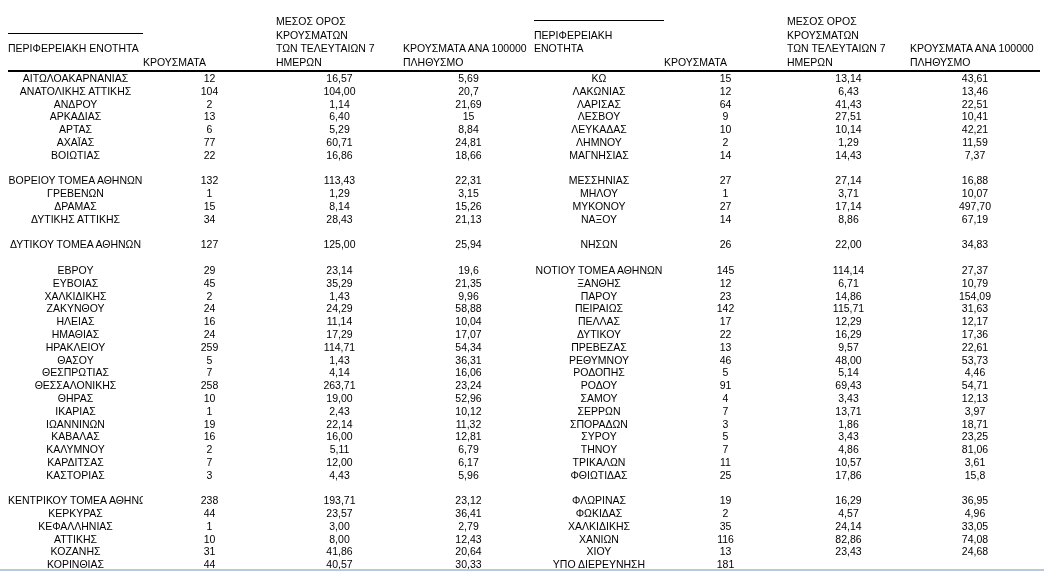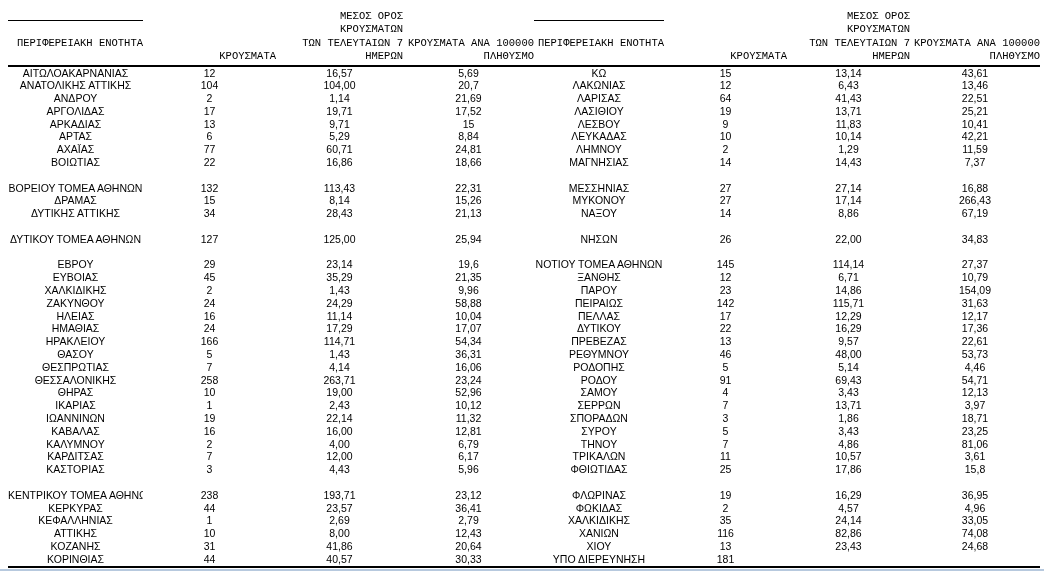--- a/index.html
+++ b/index.html
@@ -19,30 +19,29 @@
   table.cases {
     border-collapse: collapse;
     table-layout: fixed;
     width: 1032px;
     border-bottom: 2px solid #000;
   }
   thead th {
     font-weight: normal;
     font-size: 10.5px;
     line-height: 13.5px;
-    text-align: right;
+    text-align: left;
     vertical-align: bottom;
     padding: 0 0 1px 0;
     border-bottom: 2px solid #000;
     white-space: pre-line;
-    font-family: Liberation Mono, monospace;
   }
   thead th .topline {
     border-top: 1px solid #000;
-    padding-top: 16px;
+    padding-top: 8px;
   }
   tbody td {
     font-size: 10.5px;
     line-height: 12.8px;
     height: 12.8px;
     text-align: center;
     vertical-align: middle;
     padding: 0;
     white-space: nowrap;
     overflow: hidden;
@@ -116,37 +115,27 @@
           <td>ΑΝΔΡΟΥ</td>
           <td>2</td>
           <td>1,14</td>
           <td>21,69</td>
           <td>ΛΑΡΙΣΑΣ</td>
           <td>64</td>
           <td>41,43</td>
           <td>22,51</td>
         </tr>
         <tr>
-          <td>ΑΡΓΟΛΙΔΑΣ</td>
-          <td>17</td>
-          <td>19,71</td>
-          <td>17,52</td>
-          <td>ΛΑΣΙΘΙΟΥ</td>
-          <td>19</td>
-          <td>13,71</td>
-          <td>25,21</td>
-        </tr>
-        <tr>
           <td>ΑΡΚΑΔΙΑΣ</td>
           <td>13</td>
-          <td>9,71</td>
+          <td>6,40</td>
           <td>15</td>
           <td>ΛΕΣΒΟΥ</td>
           <td>9</td>
-          <td>11,83</td>
+          <td>27,51</td>
           <td>10,41</td>
         </tr>
         <tr>
           <td>ΑΡΤΑΣ</td>
           <td>6</td>
           <td>5,29</td>
           <td>8,84</td>
           <td>ΛΕΥΚΑΔΑΣ</td>
           <td>10</td>
           <td>10,14</td>
@@ -186,28 +175,38 @@
           <td>ΒΟΡΕΙΟΥ ΤΟΜΕΑ ΑΘΗΝΩΝ</td>
           <td>132</td>
           <td>113,43</td>
           <td>22,31</td>
           <td>ΜΕΣΣΗΝΙΑΣ</td>
           <td>27</td>
           <td>27,14</td>
           <td>16,88</td>
         </tr>
         <tr>
+          <td>ΓΡΕΒΕΝΩΝ</td>
+          <td>1</td>
+          <td>1,29</td>
+          <td>3,15</td>
+          <td>ΜΗΛΟΥ</td>
+          <td>1</td>
+          <td>3,71</td>
+          <td>10,07</td>
+        </tr>
+        <tr>
           <td>ΔΡΑΜΑΣ</td>
           <td>15</td>
           <td>8,14</td>
           <td>15,26</td>
           <td>ΜΥΚΟΝΟΥ</td>
           <td>27</td>
           <td>17,14</td>
-          <td>266,43</td>
+          <td>497,70</td>
         </tr>
         <tr>
           <td>ΔΥΤΙΚΗΣ ΑΤΤΙΚΗΣ</td>
           <td>34</td>
           <td>28,43</td>
           <td>21,13</td>
           <td>ΝΑΞΟΥ</td>
           <td>14</td>
           <td>8,86</td>
           <td>67,19</td>
@@ -297,21 +296,21 @@
           <td>24</td>
           <td>17,29</td>
           <td>17,07</td>
           <td>ΔΥΤΙΚΟΥ</td>
           <td>22</td>
           <td>16,29</td>
           <td>17,36</td>
         </tr>
         <tr>
           <td>ΗΡΑΚΛΕΙΟΥ</td>
-          <td>166</td>
+          <td>259</td>
           <td>114,71</td>
           <td>54,34</td>
           <td>ΠΡΕΒΕΖΑΣ</td>
           <td>13</td>
           <td>9,57</td>
           <td>22,61</td>
         </tr>
         <tr>
           <td>ΘΑΣΟΥ</td>
           <td>5</td>
@@ -378,21 +377,21 @@
           <td>16,00</td>
           <td>12,81</td>
           <td>ΣΥΡΟΥ</td>
           <td>5</td>
           <td>3,43</td>
           <td>23,25</td>
         </tr>
         <tr>
           <td>ΚΑΛΥΜΝΟΥ</td>
           <td>2</td>
-          <td>4,00</td>
+          <td>5,11</td>
           <td>6,79</td>
           <td>ΤΗΝΟΥ</td>
           <td>7</td>
           <td>4,86</td>
           <td>81,06</td>
         </tr>
         <tr>
           <td>ΚΑΡΔΙΤΣΑΣ</td>
           <td>7</td>
           <td>12,00</td>
@@ -438,21 +437,21 @@
           <td>23,57</td>
           <td>36,41</td>
           <td>ΦΩΚΙΔΑΣ</td>
           <td>2</td>
           <td>4,57</td>
           <td>4,96</td>
         </tr>
         <tr>
           <td>ΚΕΦΑΛΛΗΝΙΑΣ</td>
           <td>1</td>
-          <td>2,69</td>
+          <td>3,00</td>
           <td>2,79</td>
           <td>ΧΑΛΚΙΔΙΚΗΣ</td>
           <td>35</td>
           <td>24,14</td>
           <td>33,05</td>
         </tr>
         <tr>
           <td>ΑΤΤΙΚΗΣ</td>
           <td>10</td>
           <td>8,00</td>

